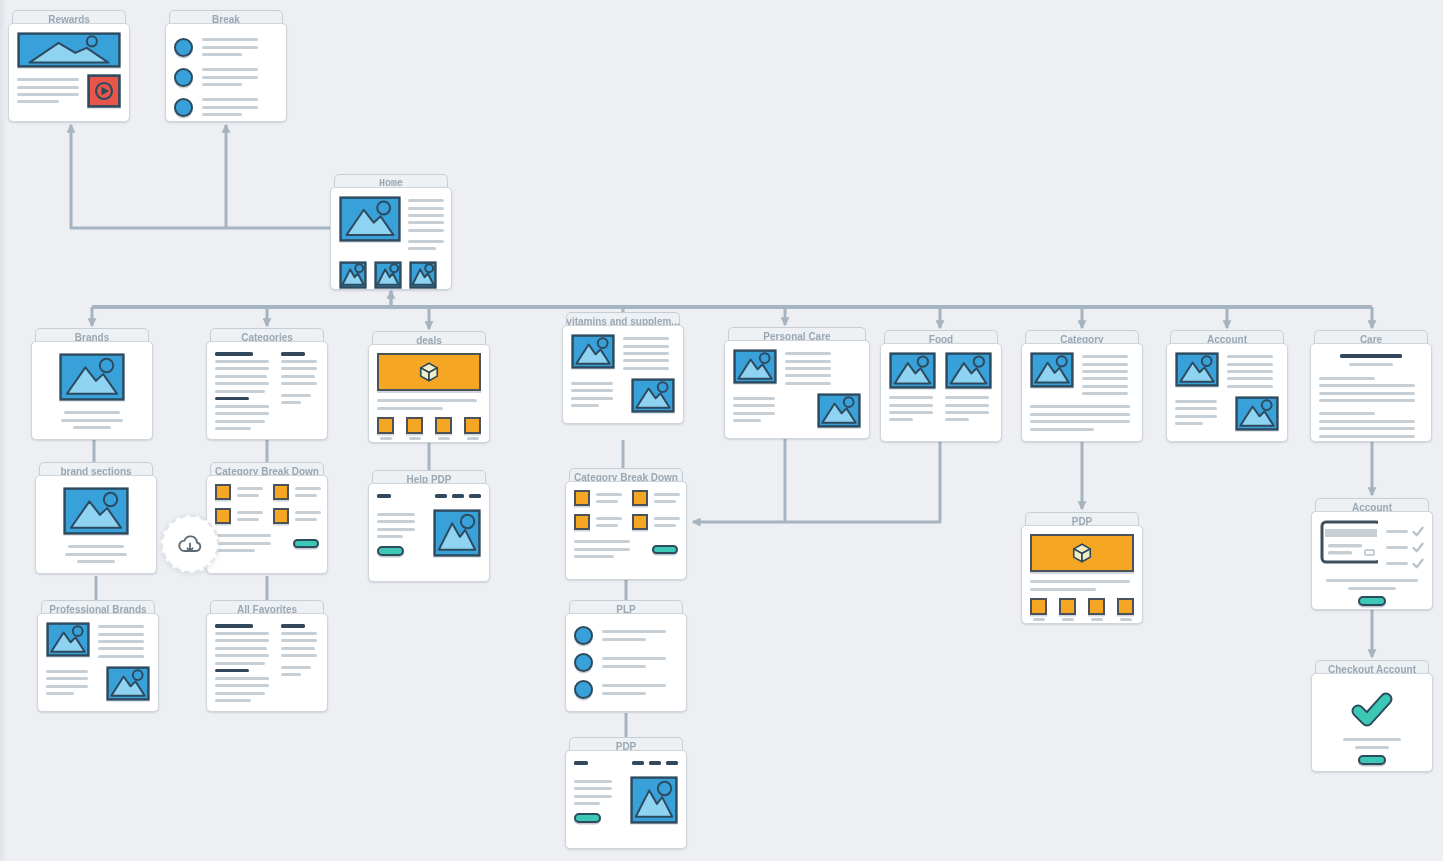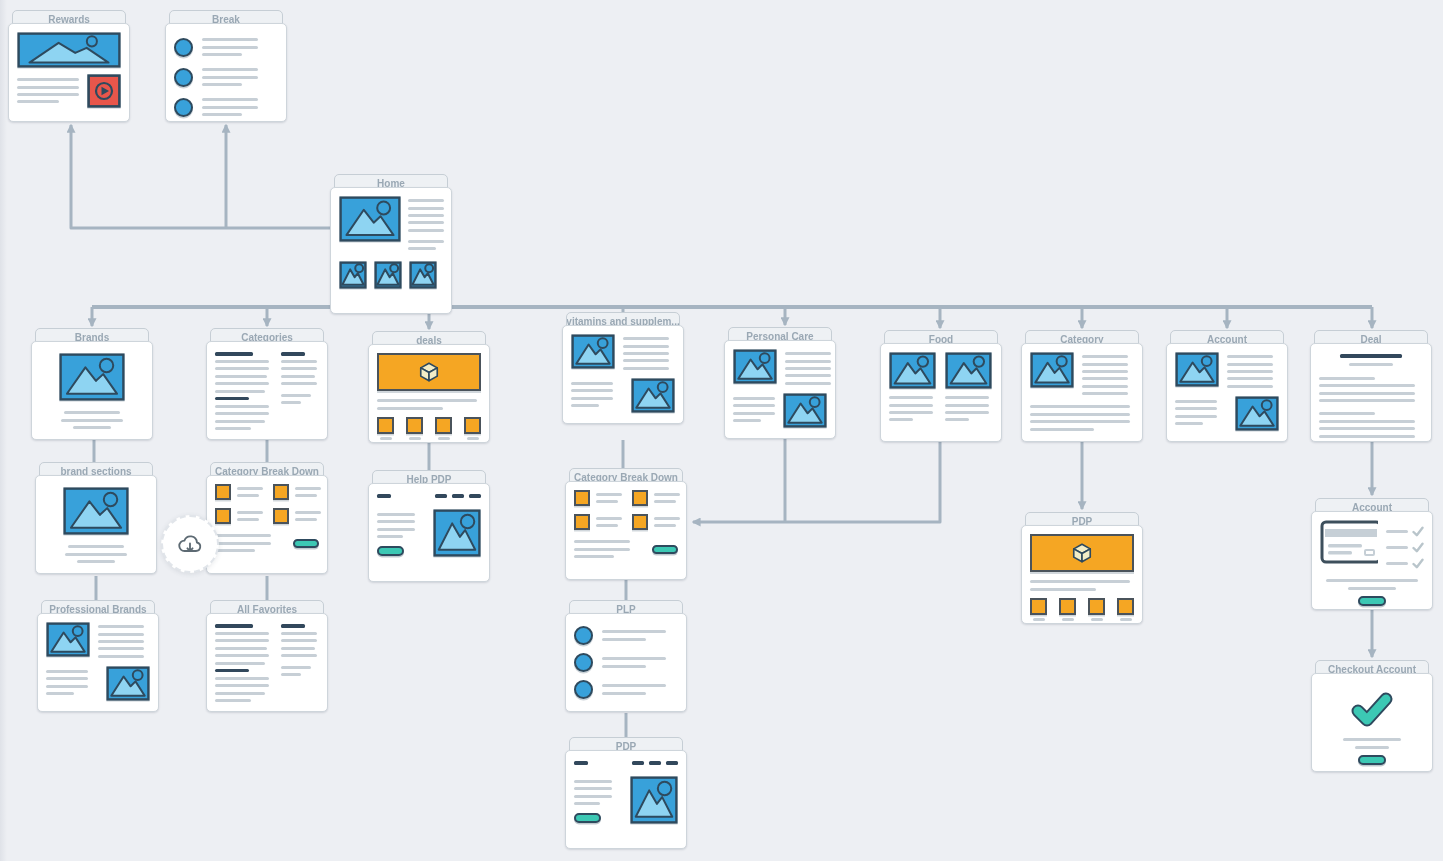--- a/index.html
+++ b/index.html
@@ -122,21 +122,21 @@
           <div class="row" style="gap:9px;align-items:center;margin:4px 0 8px">
       <span class="bullet"></span>
       <div class="col">
               <div class="ln" style="width:56px"></div>
               <div class="ln" style="width:56px"></div>
               <div class="ln" style="width:40px"></div>
             </div>
           </div>
         </div>
       </article>
-      <article class="node" style="left: 330px; top: 174px; width: 122px; height: 140px;">
+      <article class="node" style="left: 330px; top: 174px; width: 122px; height: 116px; font-family: Liberation Mono, monospace;">
         <header class="node-head">
       <span>Home</span>
         </header>
     <div class="node-body">
           <div class="row" style="gap:7px;align-items:flex-start">
             <svg class="imgph" width="62" height="46">
     <rect x="1.6" y="1.6" width="58.8" height="42.8" fill="#38a1da" stroke="#2e4a5e" stroke-width="2.4"></rect>
     <polygon points="7.4399999999999995,39.1 24.8,13.799999999999999 34.720000000000006,26.68 41.54,20.24 54.56,39.1" fill="#8ed4f2" stroke="#2e4a5e" stroke-width="2" stroke-linejoin="round"></polygon>
     <circle cx="44.64" cy="11.96" r="6.44" fill="#38a1da" stroke="#2e4a5e" stroke-width="2"></circle>
             </svg>
@@ -285,21 +285,21 @@
               <div class="ln" style="width:28px"></div>
             </div>
             <svg class="imgph" width="44" height="35">
     <rect x="1.6" y="1.6" width="40.8" height="31.8" fill="#38a1da" stroke="#2e4a5e" stroke-width="2.4"></rect>
     <polygon points="5.279999999999999,29.75 17.6,10.5 24.64,20.299999999999997 29.48,15.4 38.72,29.75" fill="#8ed4f2" stroke="#2e4a5e" stroke-width="2" stroke-linejoin="round"></polygon>
     <circle cx="31.68" cy="9.1" r="4.9" fill="#38a1da" stroke="#2e4a5e" stroke-width="2"></circle>
             </svg>
           </div>
         </div>
       </article>
-      <article class="node" style="left: 724px; top: 327px; width: 112px; height: 112px; text-align: center;">
+      <article class="node" style="left: 724px; top: 327px; width: 146px; height: 112px; text-align: center;">
         <header class="node-head">
       <span>Personal Care</span>
         </header>
     <div class="node-body">
           <div class="row" style="gap:8px;align-items:flex-start">
             <svg class="imgph" width="44" height="35">
     <rect x="1.6" y="1.6" width="40.8" height="31.8" fill="#38a1da" stroke="#2e4a5e" stroke-width="2.4"></rect>
     <polygon points="5.279999999999999,29.75 17.6,10.5 24.64,20.299999999999997 29.48,15.4 38.72,29.75" fill="#8ed4f2" stroke="#2e4a5e" stroke-width="2" stroke-linejoin="round"></polygon>
     <circle cx="31.68" cy="9.1" r="4.9" fill="#38a1da" stroke="#2e4a5e" stroke-width="2"></circle>
             </svg>
@@ -420,21 +420,21 @@
             <svg class="imgph" width="44" height="35">
     <rect x="1.6" y="1.6" width="40.8" height="31.8" fill="#38a1da" stroke="#2e4a5e" stroke-width="2.4"></rect>
     <polygon points="5.279999999999999,29.75 17.6,10.5 24.64,20.299999999999997 29.48,15.4 38.72,29.75" fill="#8ed4f2" stroke="#2e4a5e" stroke-width="2" stroke-linejoin="round"></polygon>
     <circle cx="31.68" cy="9.1" r="4.9" fill="#38a1da" stroke="#2e4a5e" stroke-width="2"></circle>
             </svg>
           </div>
         </div>
       </article>
       <article class="node" style="left: 1310px; top: 330px; width: 122px; height: 112px;">
         <header class="node-head">
-      <span>Deal</span>
+      <span>Care</span>
         </header>
     <div class="node-body">
           <div class="col center">
             <div class="ln dk" style="width:62px;height:4px;"></div>
             <div class="ln" style="width:44px"></div>
           </div>
     <div class="col" style="margin-top:7px">
             <div class="ln" style="width:56px"></div>
             <div class="ln" style="width:96px"></div>
             <div class="ln" style="width:96px"></div>

